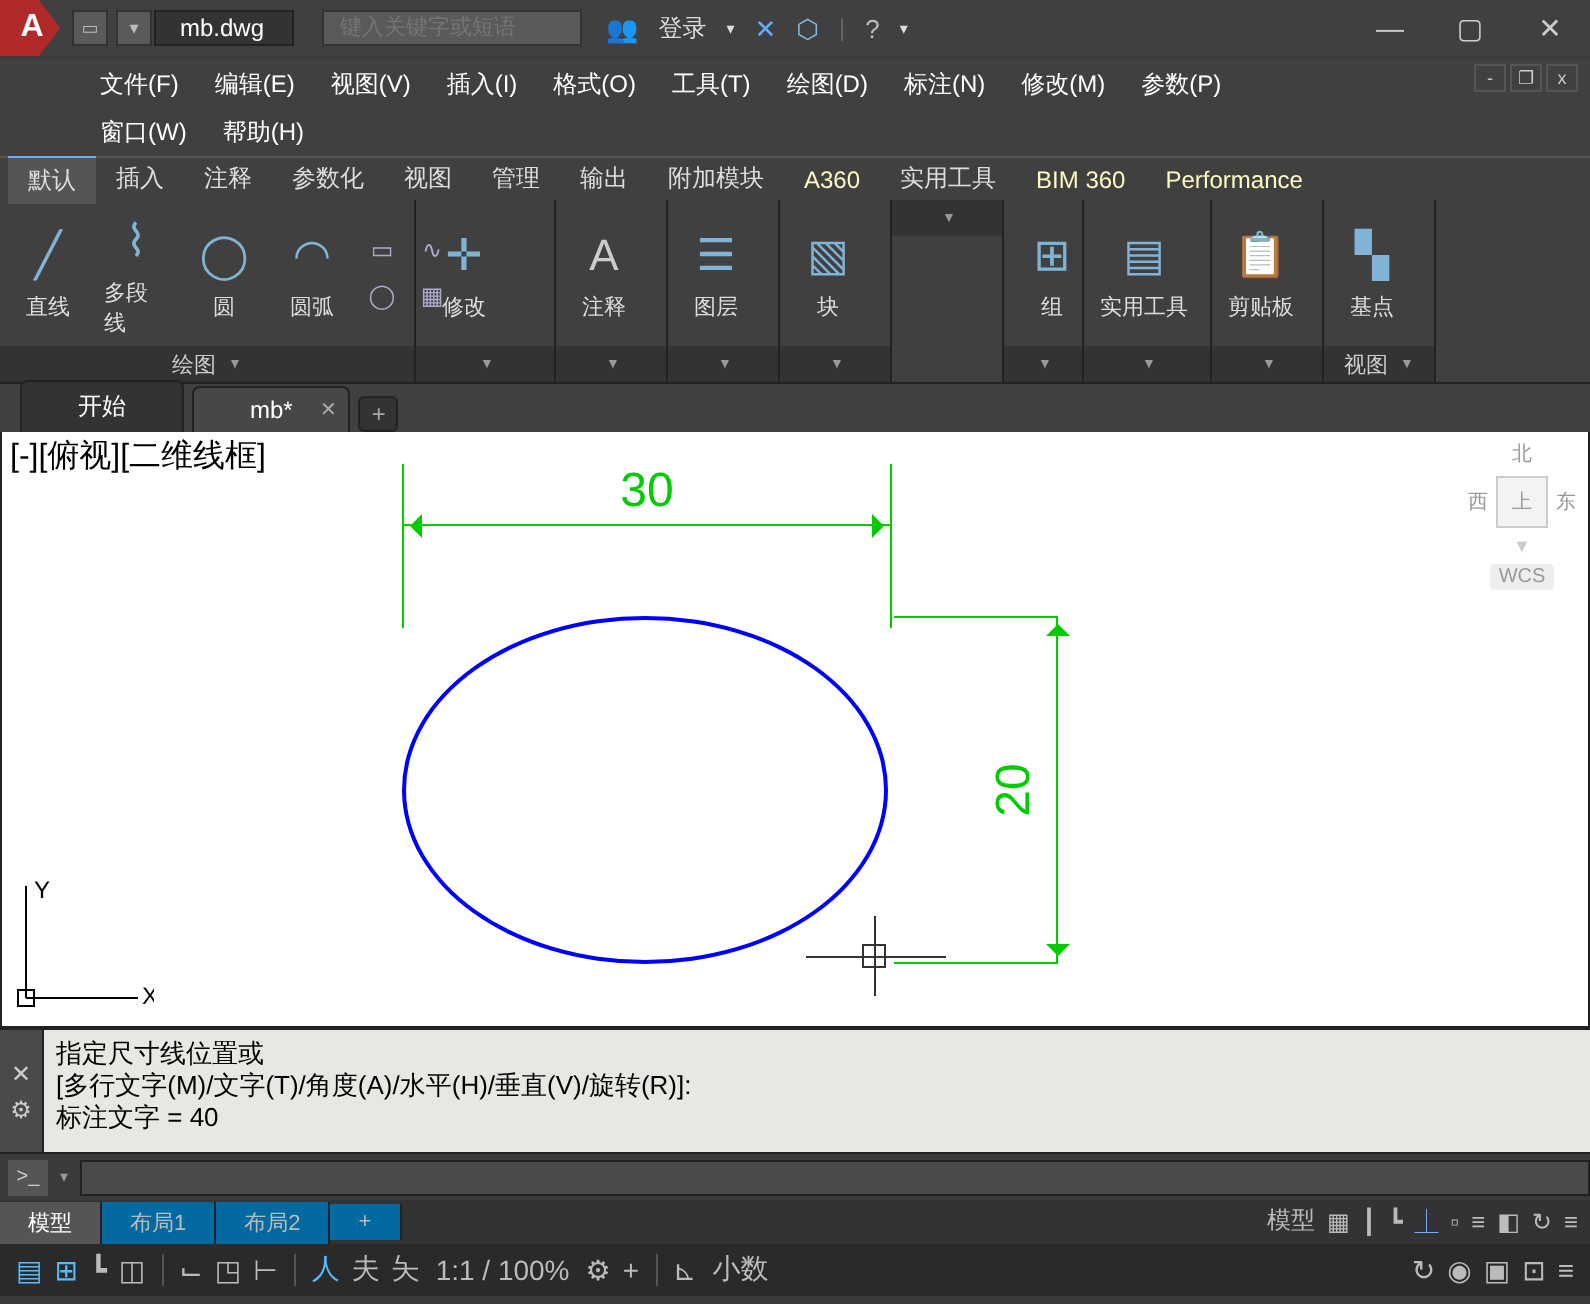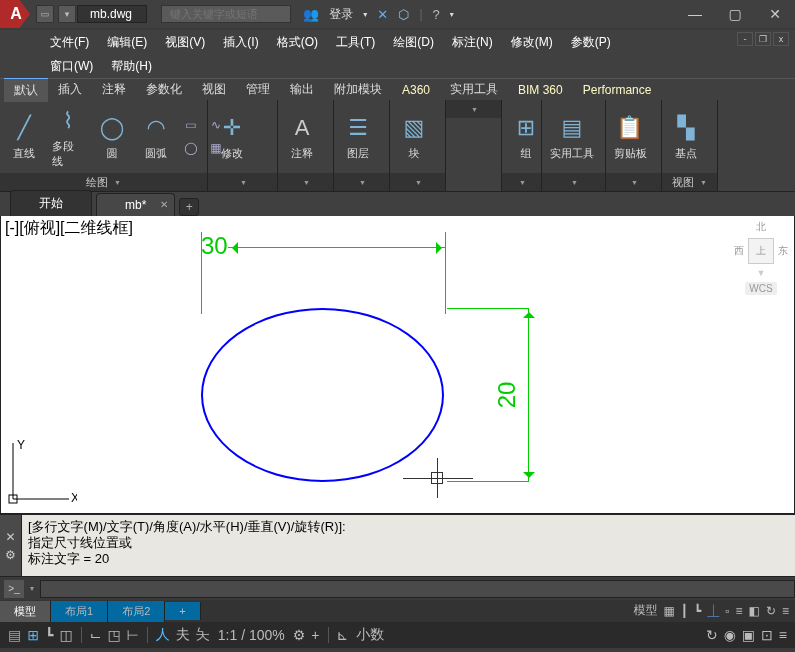--- a/index.html
+++ b/index.html
@@ -35,21 +35,21 @@
 .doctab{padding:4px 28px;background:#333;border:1px solid #222;border-bottom:none;font-size:12px;color:#ffffff;border-radius:4px 4px 0 0;position:relative}
 .doctab.active{background:#474747;color:#fff}
 .doctab .x{position:absolute;right:6px;top:5px;font-size:10px;color:#aaa}
 .addtab{width:20px;height:18px;background:#333;border:1px solid #222;display:flex;align-items:center;justify-content:center;color:#aaa;border-radius:3px}
 .canvas{height:298px;background:#fff;position:relative;border:1px solid #222;border-top:none}
 .viewlabel{position:absolute;left:4px;top:2px;font-size:16px;color:#000;background:#fff}
 .navcube{position:absolute;right:6px;top:4px;display:flex;flex-direction:column;align-items:center;gap:4px;color:#999;font-size:10px}
 .navcube .face{width:26px;height:26px;border:1px solid #ccc;display:flex;align-items:center;justify-content:center;background:#f3f3f3}
 .ucs{position:absolute;left:6px;bottom:6px}
 .ellipse-draw{position:absolute;left:200px;top:92px;width:243px;height:174px;border:2px solid #00f;border-radius:50%}
-.dim-h{position:absolute;left:200px;top:16px;width:245px;display:flex;flex-direction:row;align-items:center}
+.dim-h{position:absolute;left:200px;top:16px;width:245px;display:flex;flex-direction:column;align-items:center}
 .dim-h-line{width:100%;height:1px;background:#0c0;position:relative}
 .dim-h-line:before,.dim-h-line:after{content:"";position:absolute;top:-5px;border:6px solid transparent}
 .dim-h-line:before{left:-2px;border-right-color:#0c0}
 .dim-h-line:after{right:-2px;border-left-color:#0c0}
 .dim-h-ext{position:absolute;top:0;width:1px;height:82px;background:#0c0}
 .dim-h .dim-text{color:#0c0;font-size:24px;margin-bottom:2px}
 .dim-v{position:absolute;left:446px;top:92px;width:82px;height:174px}
 .dim-v-line{position:absolute;right:0;top:0;width:1px;height:100%;background:#0c0}
 .dim-v-line:before,.dim-v-line:after{content:"";position:absolute;left:-5px;border:6px solid transparent}
 .dim-v-line:before{top:-2px;border-bottom-color:#0c0}
@@ -311,23 +311,23 @@
     <rect x="2" y="58" width="8" height="8" fill="none" stroke="#000"></rect>
   </svg>
 </div>
 
 <div class="cmdwin">
   <div class="cmdleft">
     <span>✕</span>
     <span>⚙</span>
   </div>
   <div class="cmdtext">
+    <div>指定尺寸线位置或</div>
     <div>[多行文字(M)/文字(T)/角度(A)/水平(H)/垂直(V)/旋转(R)]:</div>
-    <div>指定尺寸线位置或</div>
-    <div>标注文字 = 20</div>
+    <div>标注文字 = 40</div>
   </div>
 </div>
 <div class="cmdinput">
   <div class="cmdinput-icon">&gt;_</div>
   <span style="font-size:8px;color:#999">▾</span>
   <div class="cmdinput-box"></div>
 </div>
 
 <div class="layouttabs">
   <div class="ltab active">模型</div>

